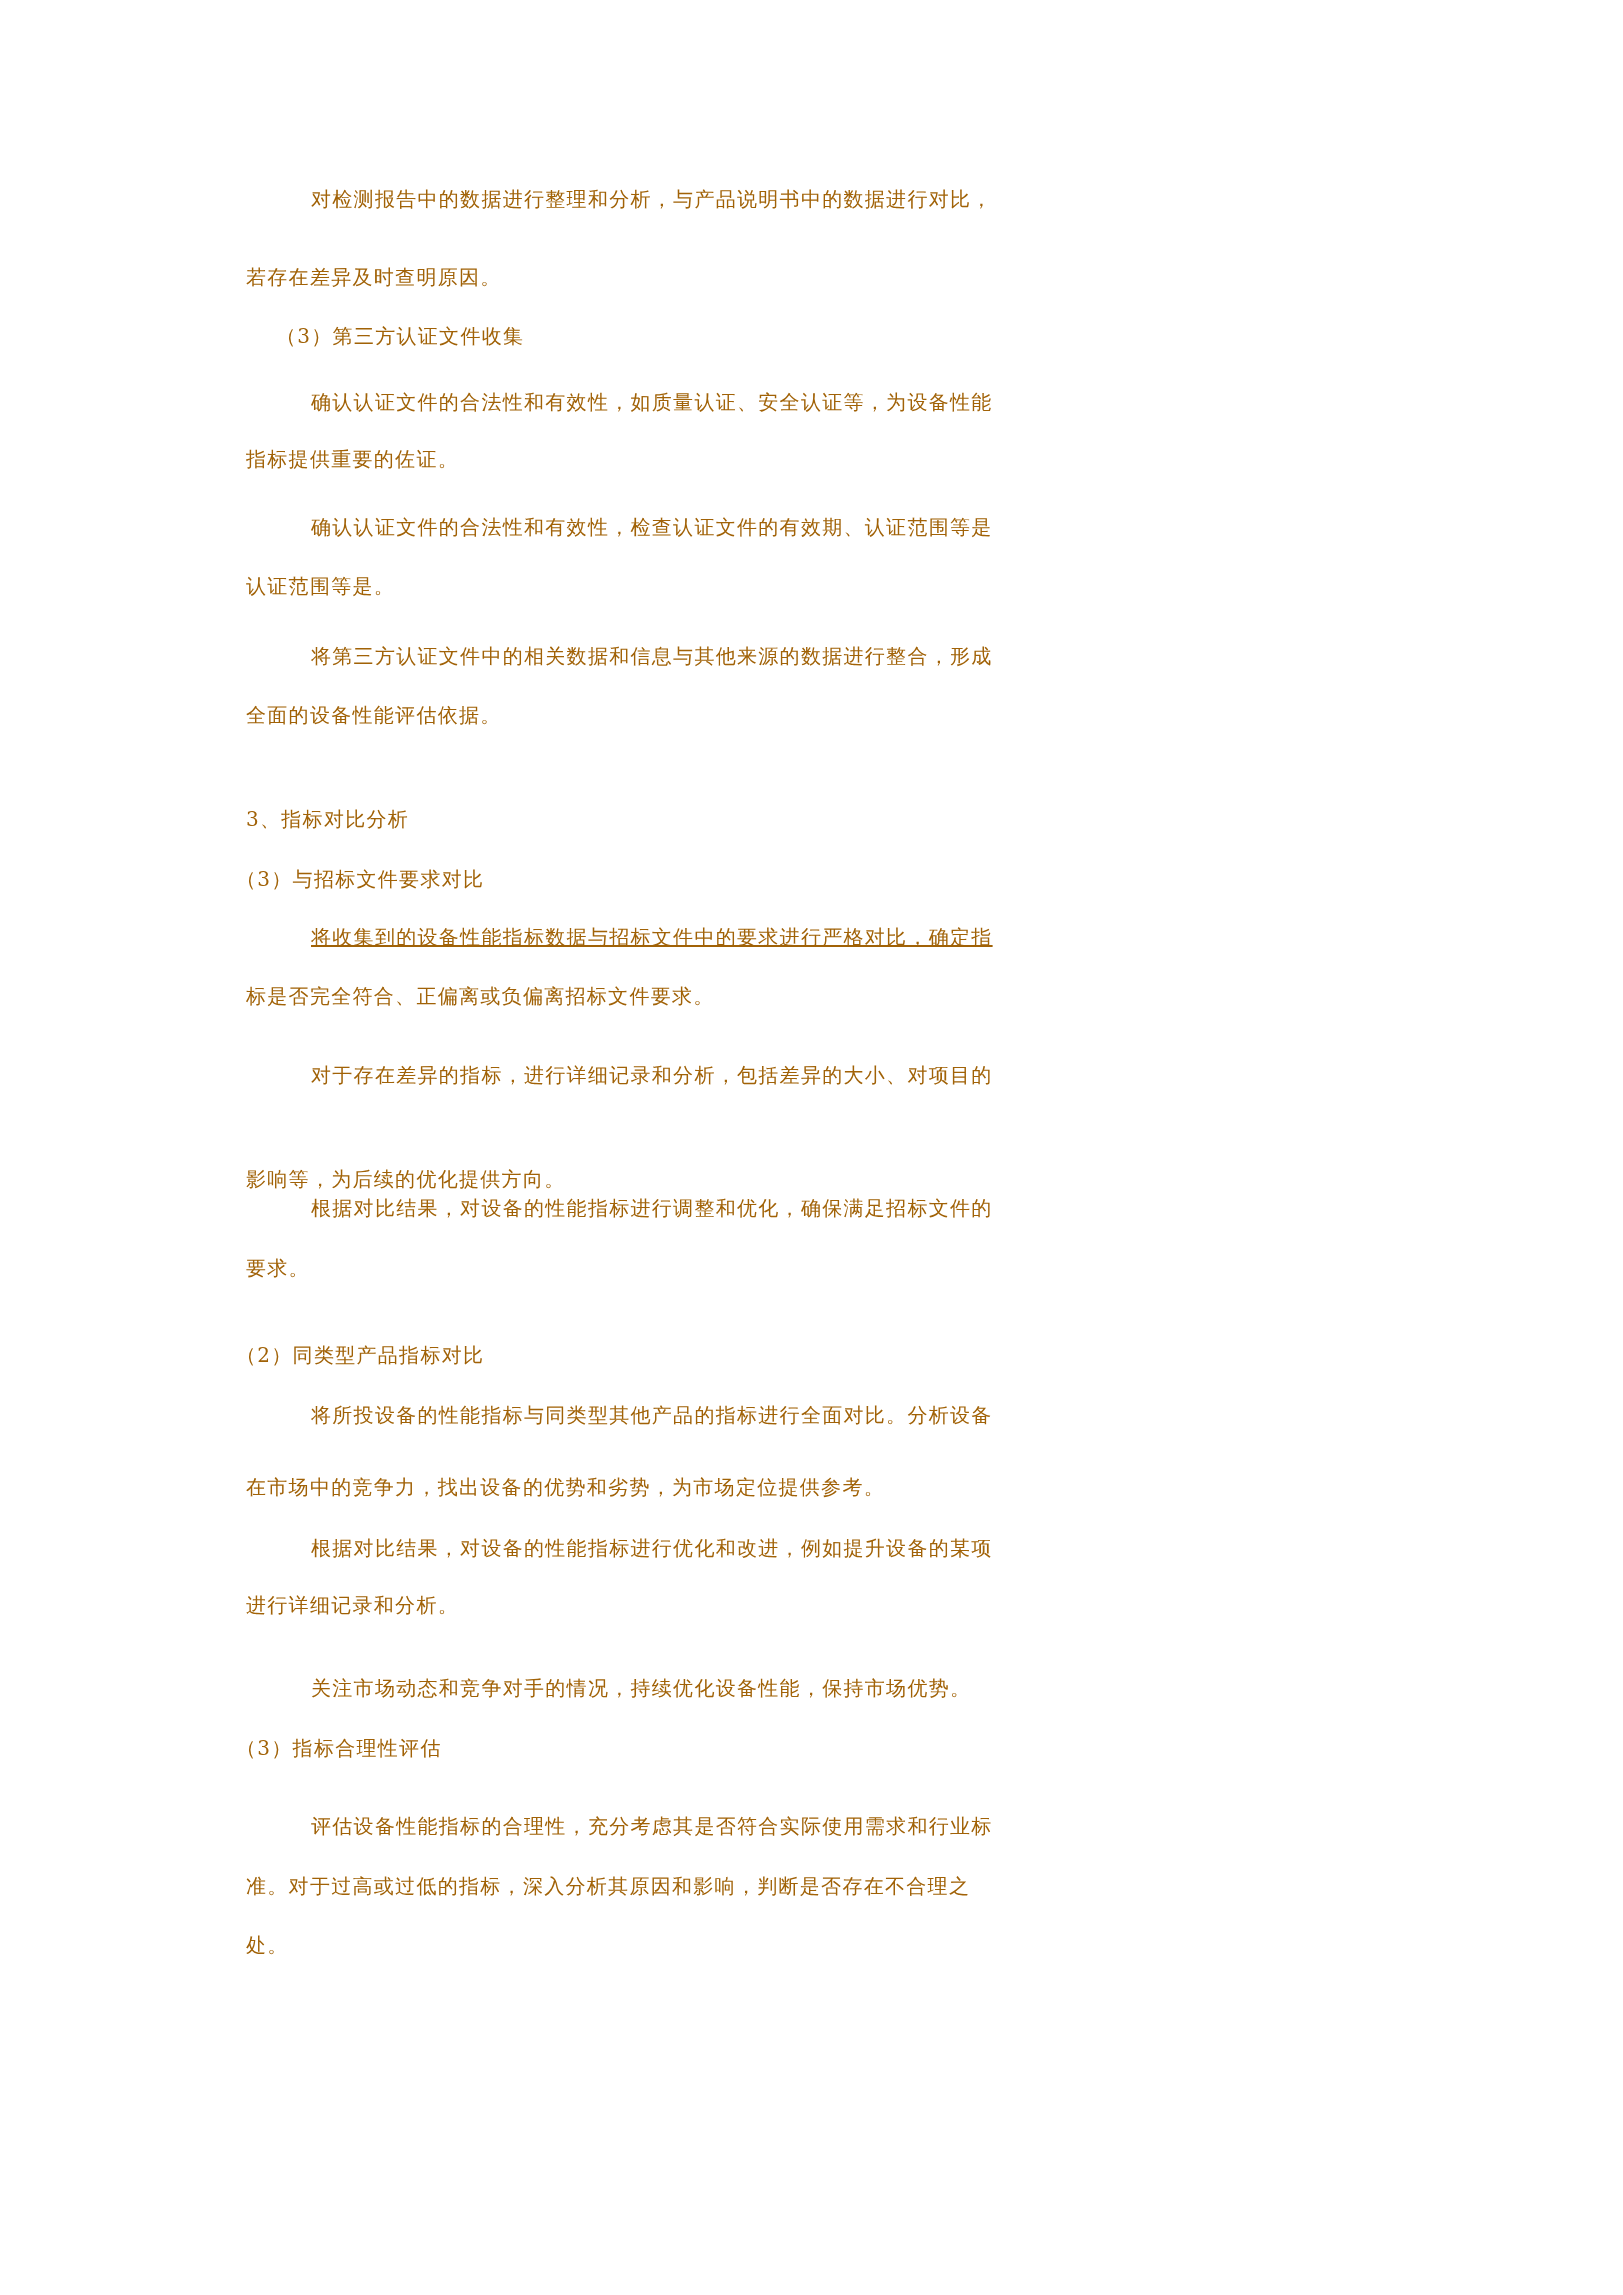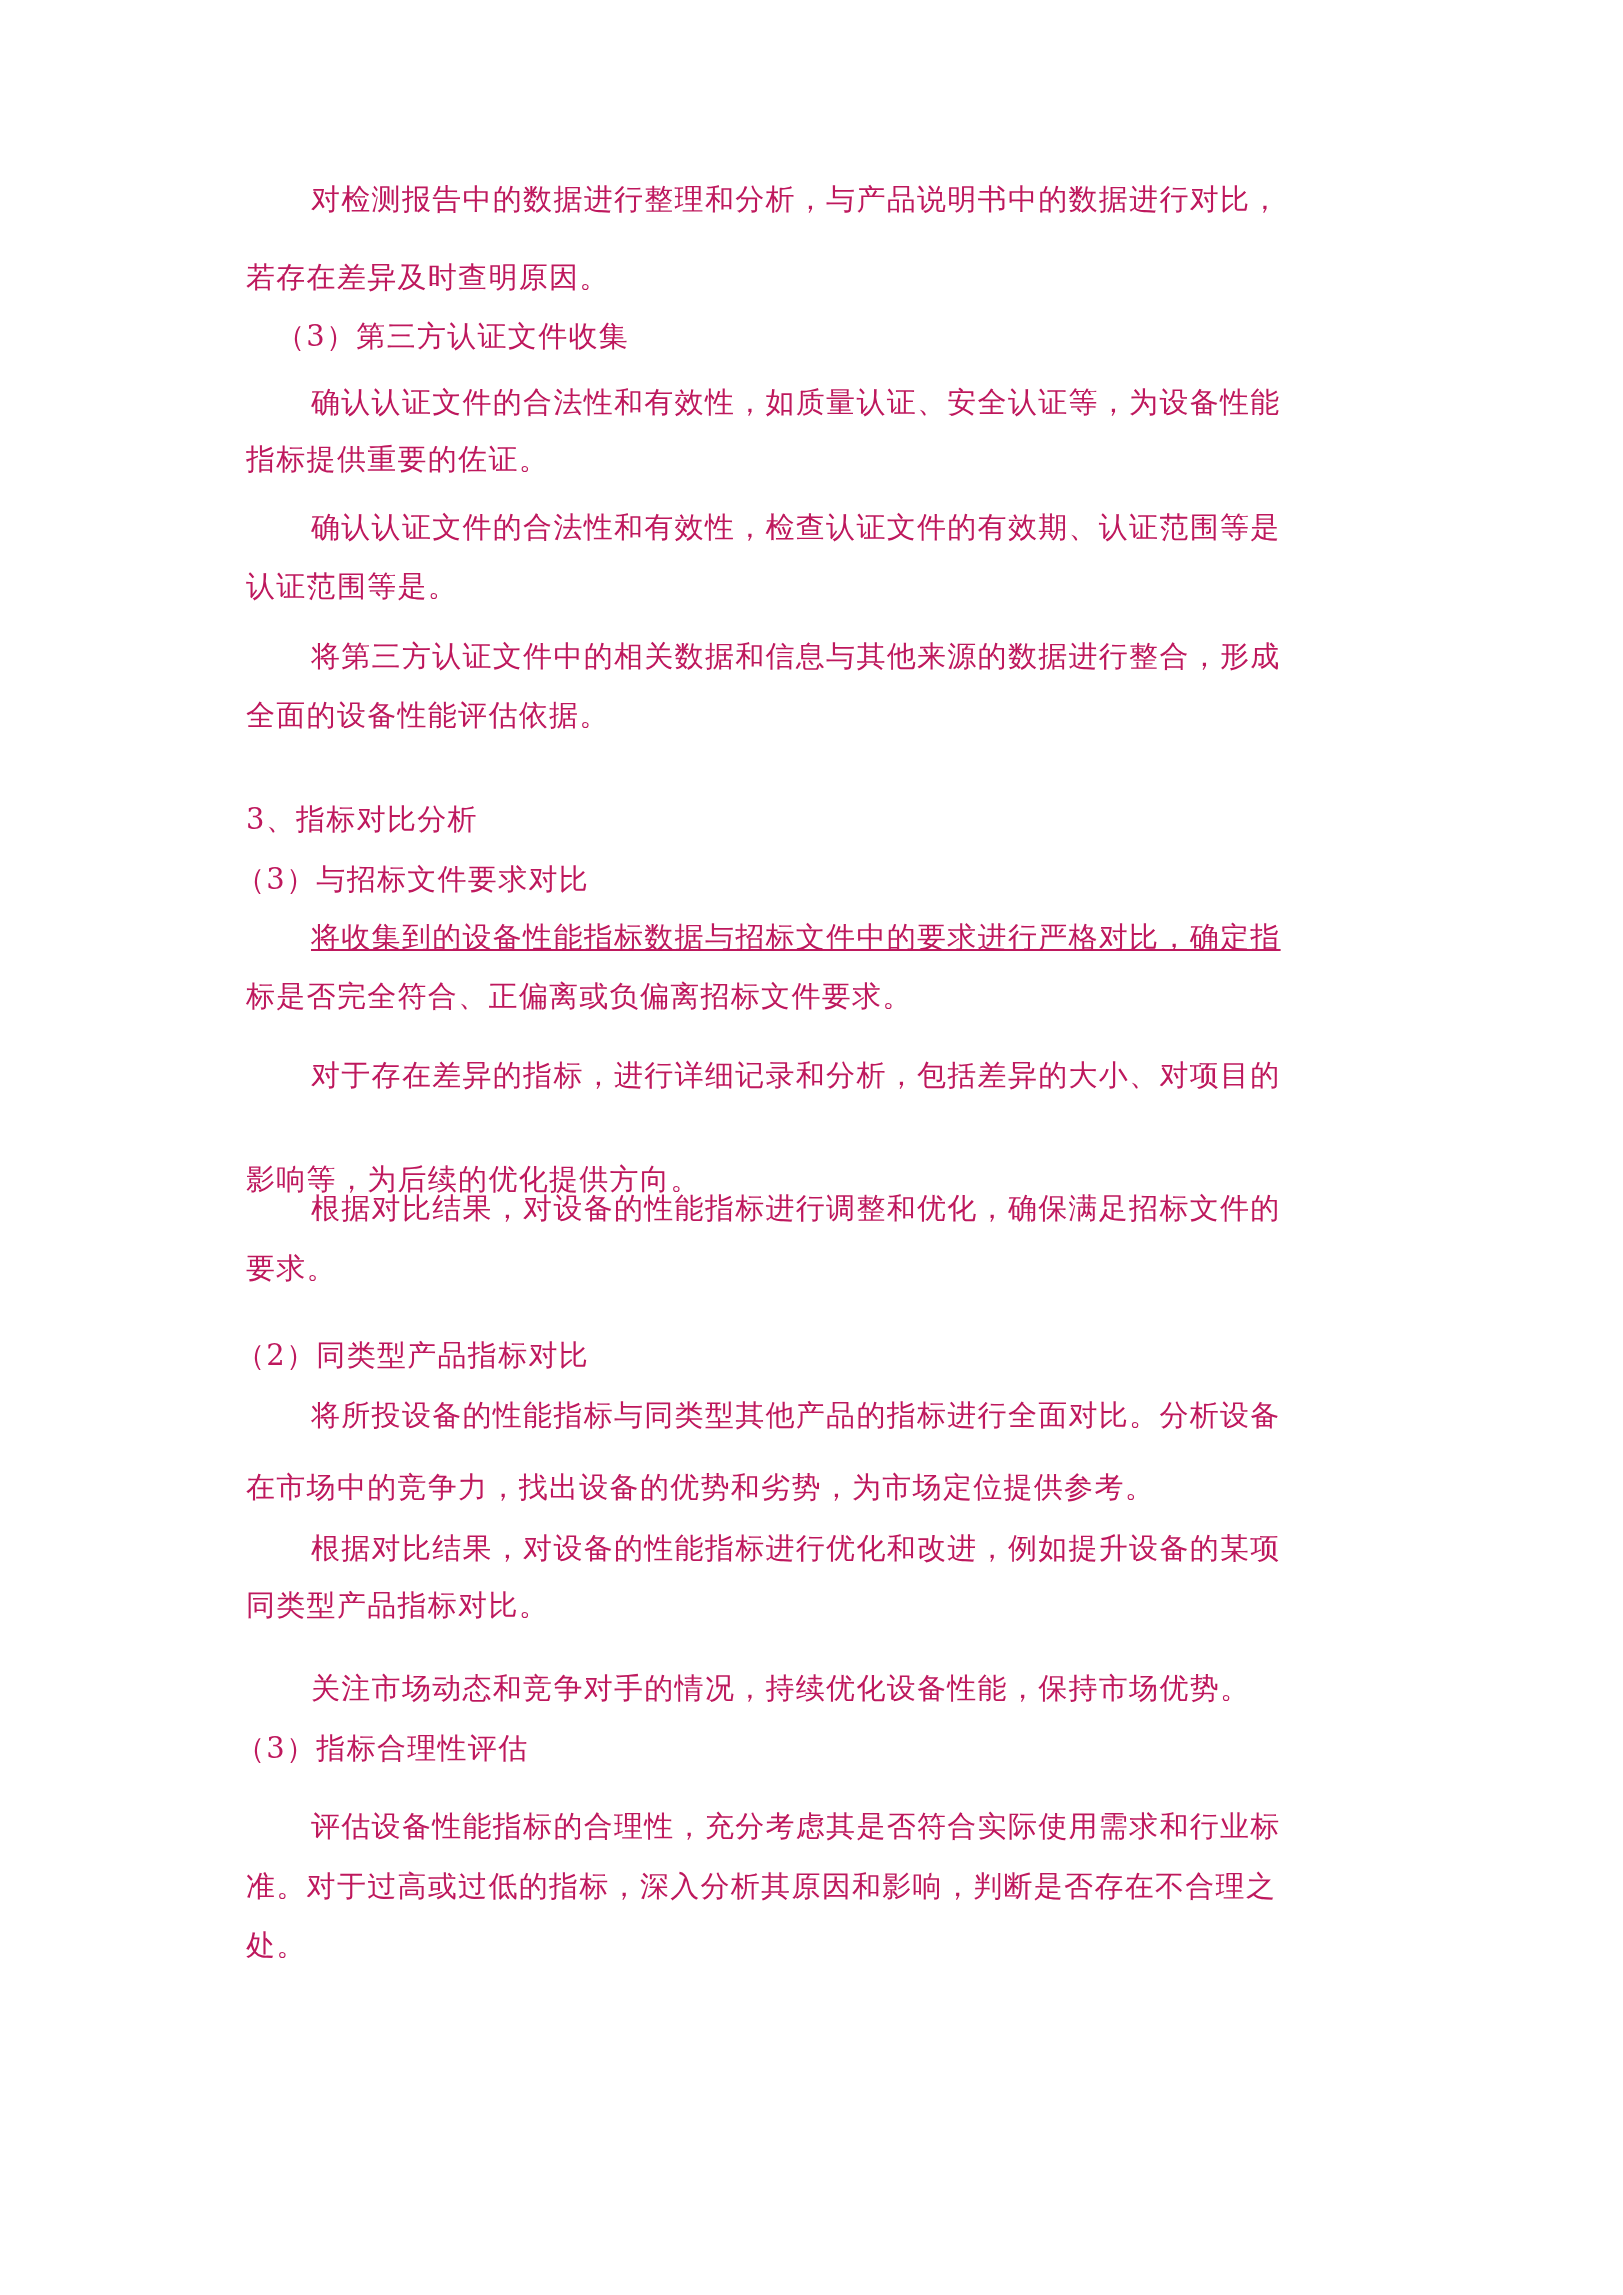--- a/index.html
+++ b/index.html
@@ -1,17 +1,17 @@
 <!DOCTYPE html>
 <html style="font-size:10.5px"><head>
 <meta charset="utf-8">
 <style>
 html,body{margin:0;padding:0;background:#fff;}
 body{width:1623px;height:2295px;position:relative;overflow:hidden;}
-.line{position:absolute;left:246px;font-family:"DejaVu Serif",serif;font-size:29px;color:#be185d;white-space:nowrap;line-height:39px;letter-spacing:1.3px;}
+.line{position:absolute;left:246px;font-family:"DejaVu Serif",serif;font-size:20px;color:#a16207;white-space:nowrap;line-height:39px;letter-spacing:1.3px;}
 .ind{left:311px;}
 .hd{left:236px;}
 </style>
 </head>
 <body>
 
 <div id="page">
     <div class="line ind" style="top: 180px;">对检测报告中的数据进行整理和分析，与产品说明书中的数据进行对比，</div>
     <div class="line " style="top: 258px;">若存在差异及时查明原因。</div>
     <div class="line hd" style="top: 317px; margin-left: 40px;">（3）第三方认证文件收集</div>
@@ -26,20 +26,20 @@
     <div class="line ind" style="top: 918px; text-decoration: underline;">将收集到的设备性能指标数据与招标文件中的要求进行严格对比，确定指</div>
     <div class="line " style="top: 977px;">标是否完全符合、正偏离或负偏离招标文件要求。</div>
     <div class="line ind" style="top: 1056px;">对于存在差异的指标，进行详细记录和分析，包括差异的大小、对项目的</div>
     <div class="line " style="top: 1115px; margin-top: 45px;">影响等，为后续的优化提供方向。</div>
     <div class="line ind" style="top: 1189px;">根据对比结果，对设备的性能指标进行调整和优化，确保满足招标文件的</div>
     <div class="line " style="top: 1249px;">要求。</div>
     <div class="line hd" style="top: 1336px;">（2）同类型产品指标对比</div>
     <div class="line ind" style="top: 1396px;">将所投设备的性能指标与同类型其他产品的指标进行全面对比。分析设备</div>
     <div class="line " style="top: 1468px;">在市场中的竞争力，找出设备的优势和劣势，为市场定位提供参考。</div>
     <div class="line ind" style="top: 1529px;">根据对比结果，对设备的性能指标进行优化和改进，例如提升设备的某项</div>
-    <div class="line " style="top: 1586px;">同类型产品指标对比。</div>
+    <div class="line " style="top: 1586px;">进行详细记录和分析。</div>
     <div class="line ind" style="top: 1669px;">关注市场动态和竞争对手的情况，持续优化设备性能，保持市场优势。</div>
     <div class="line hd" style="top: 1729px;">（3）指标合理性评估</div>
     <div class="line ind" style="top: 1807px;">评估设备性能指标的合理性，充分考虑其是否符合实际使用需求和行业标</div>
     <div class="line " style="top: 1867px;">准。对于过高或过低的指标，深入分析其原因和影响，判断是否存在不合理之</div>
     <div class="line " style="top: 1926px;">处。</div>
   </div>
 
 
 </body></html>

